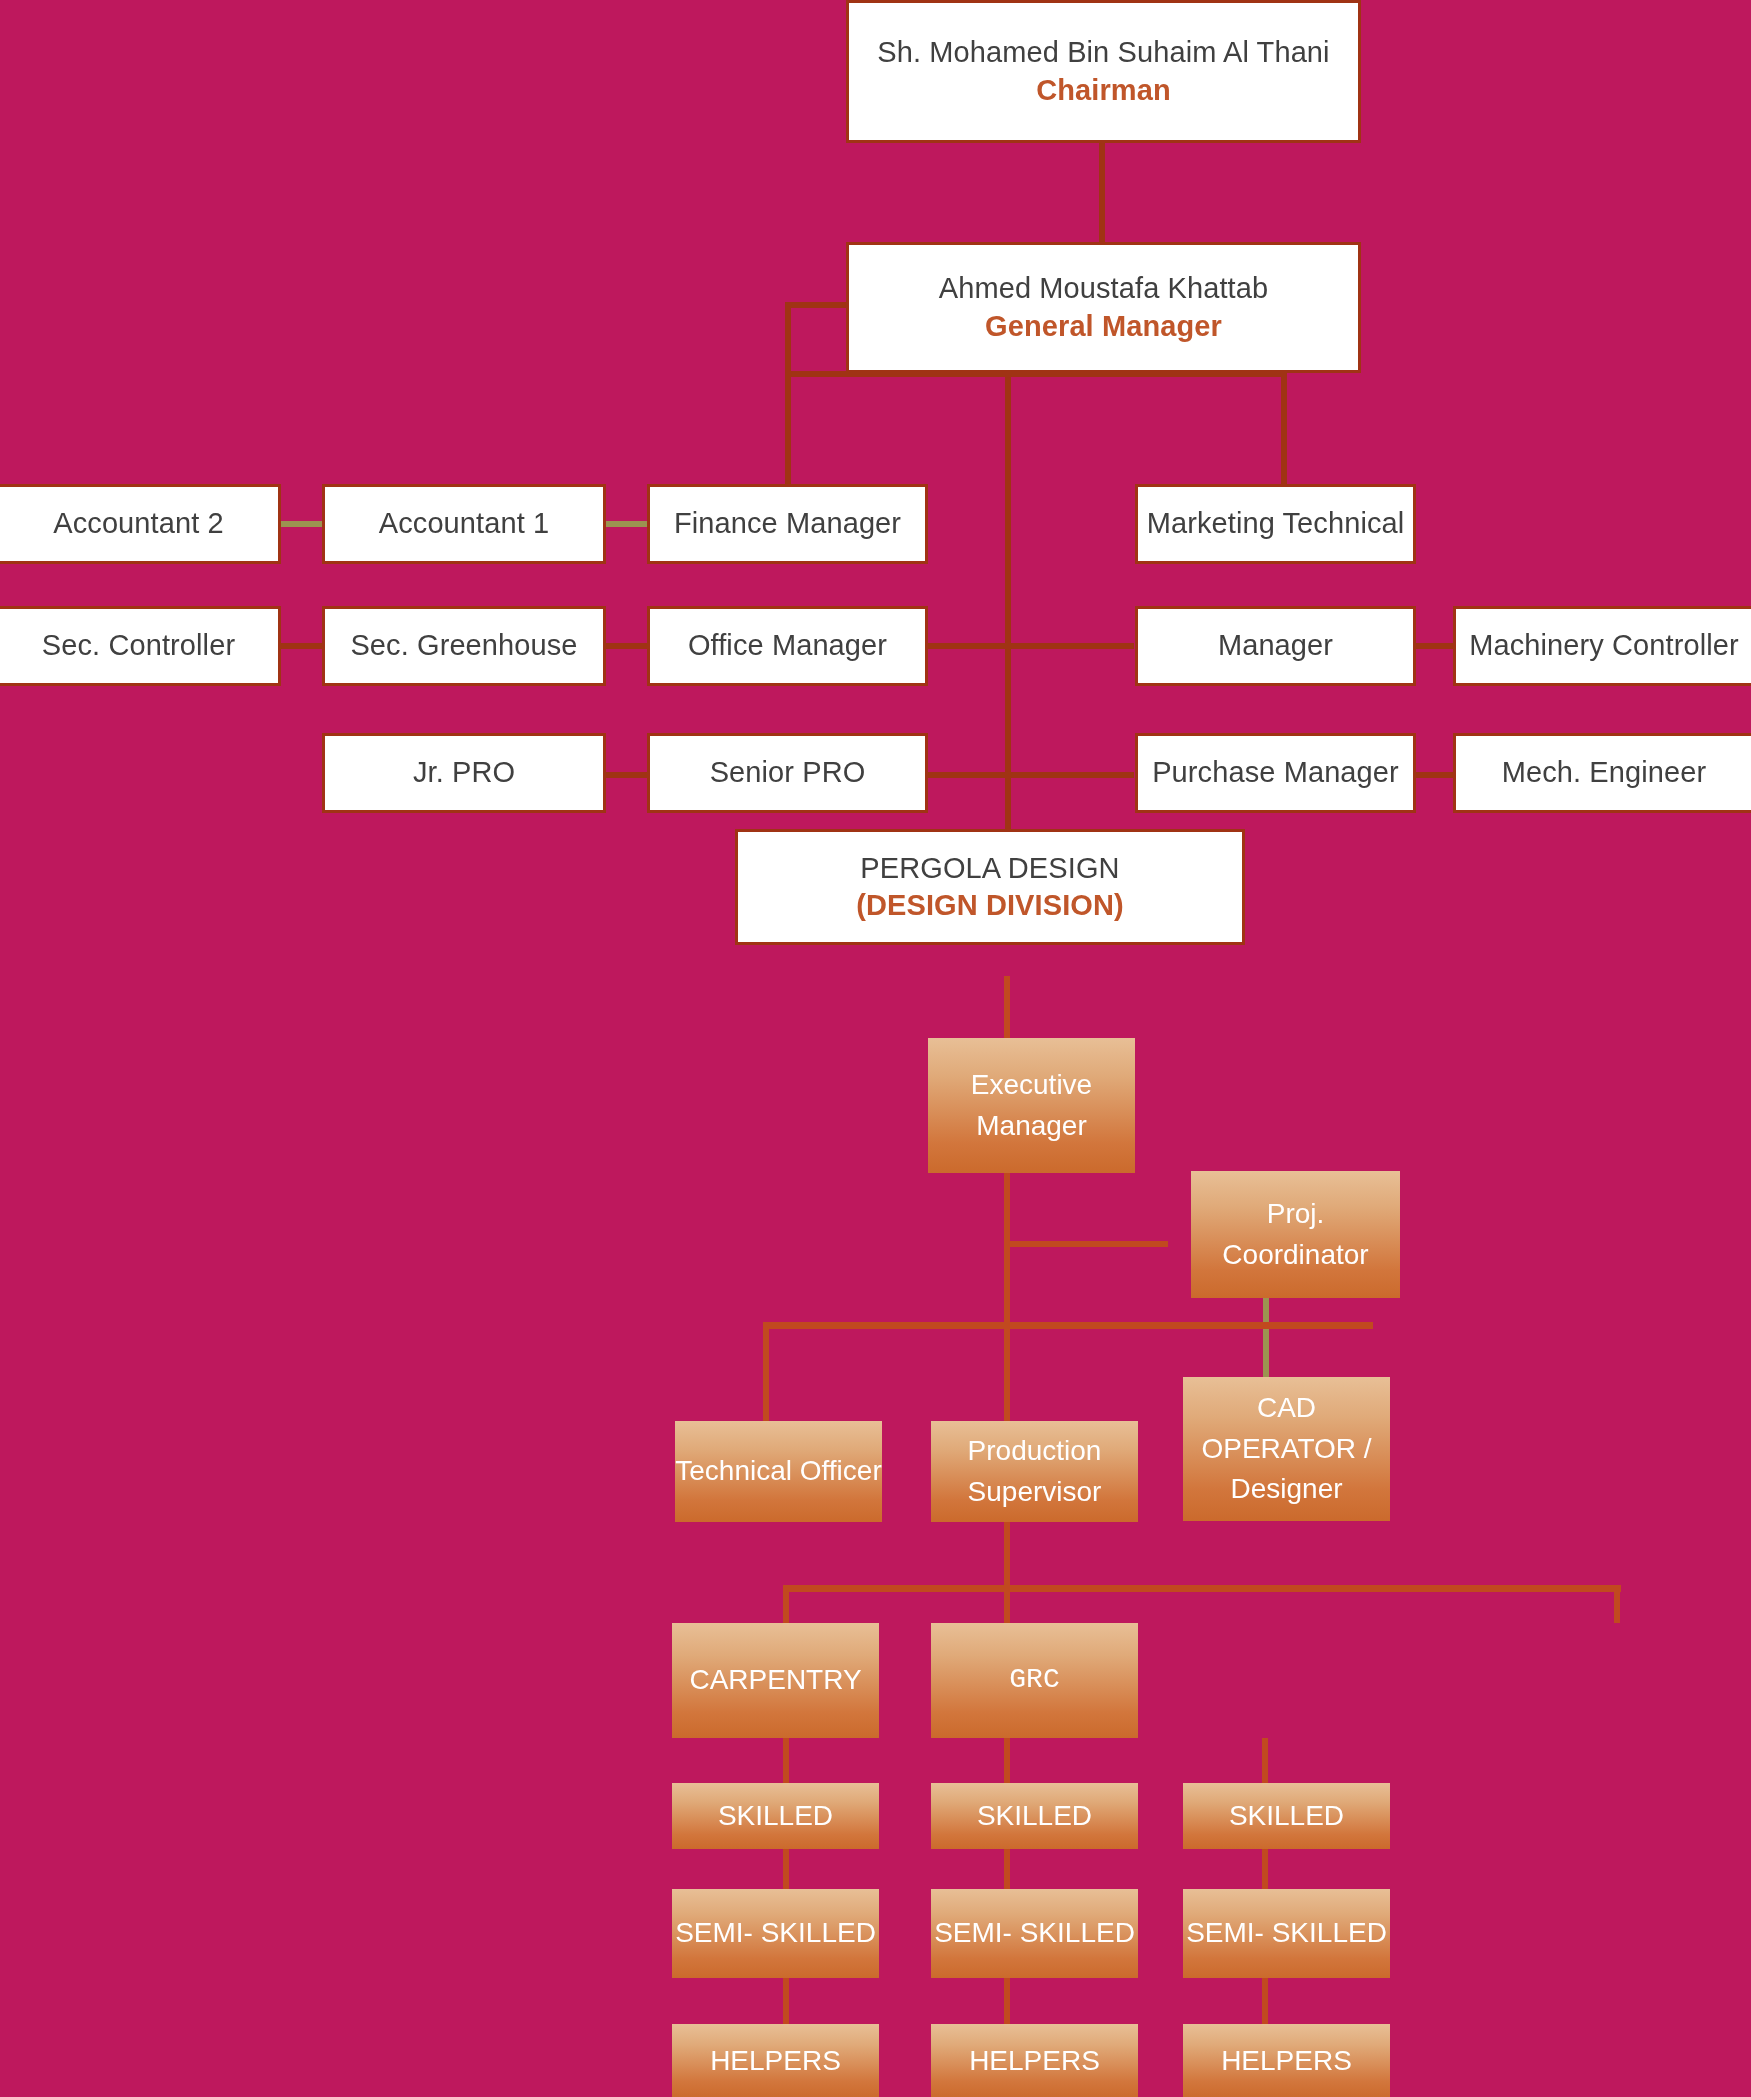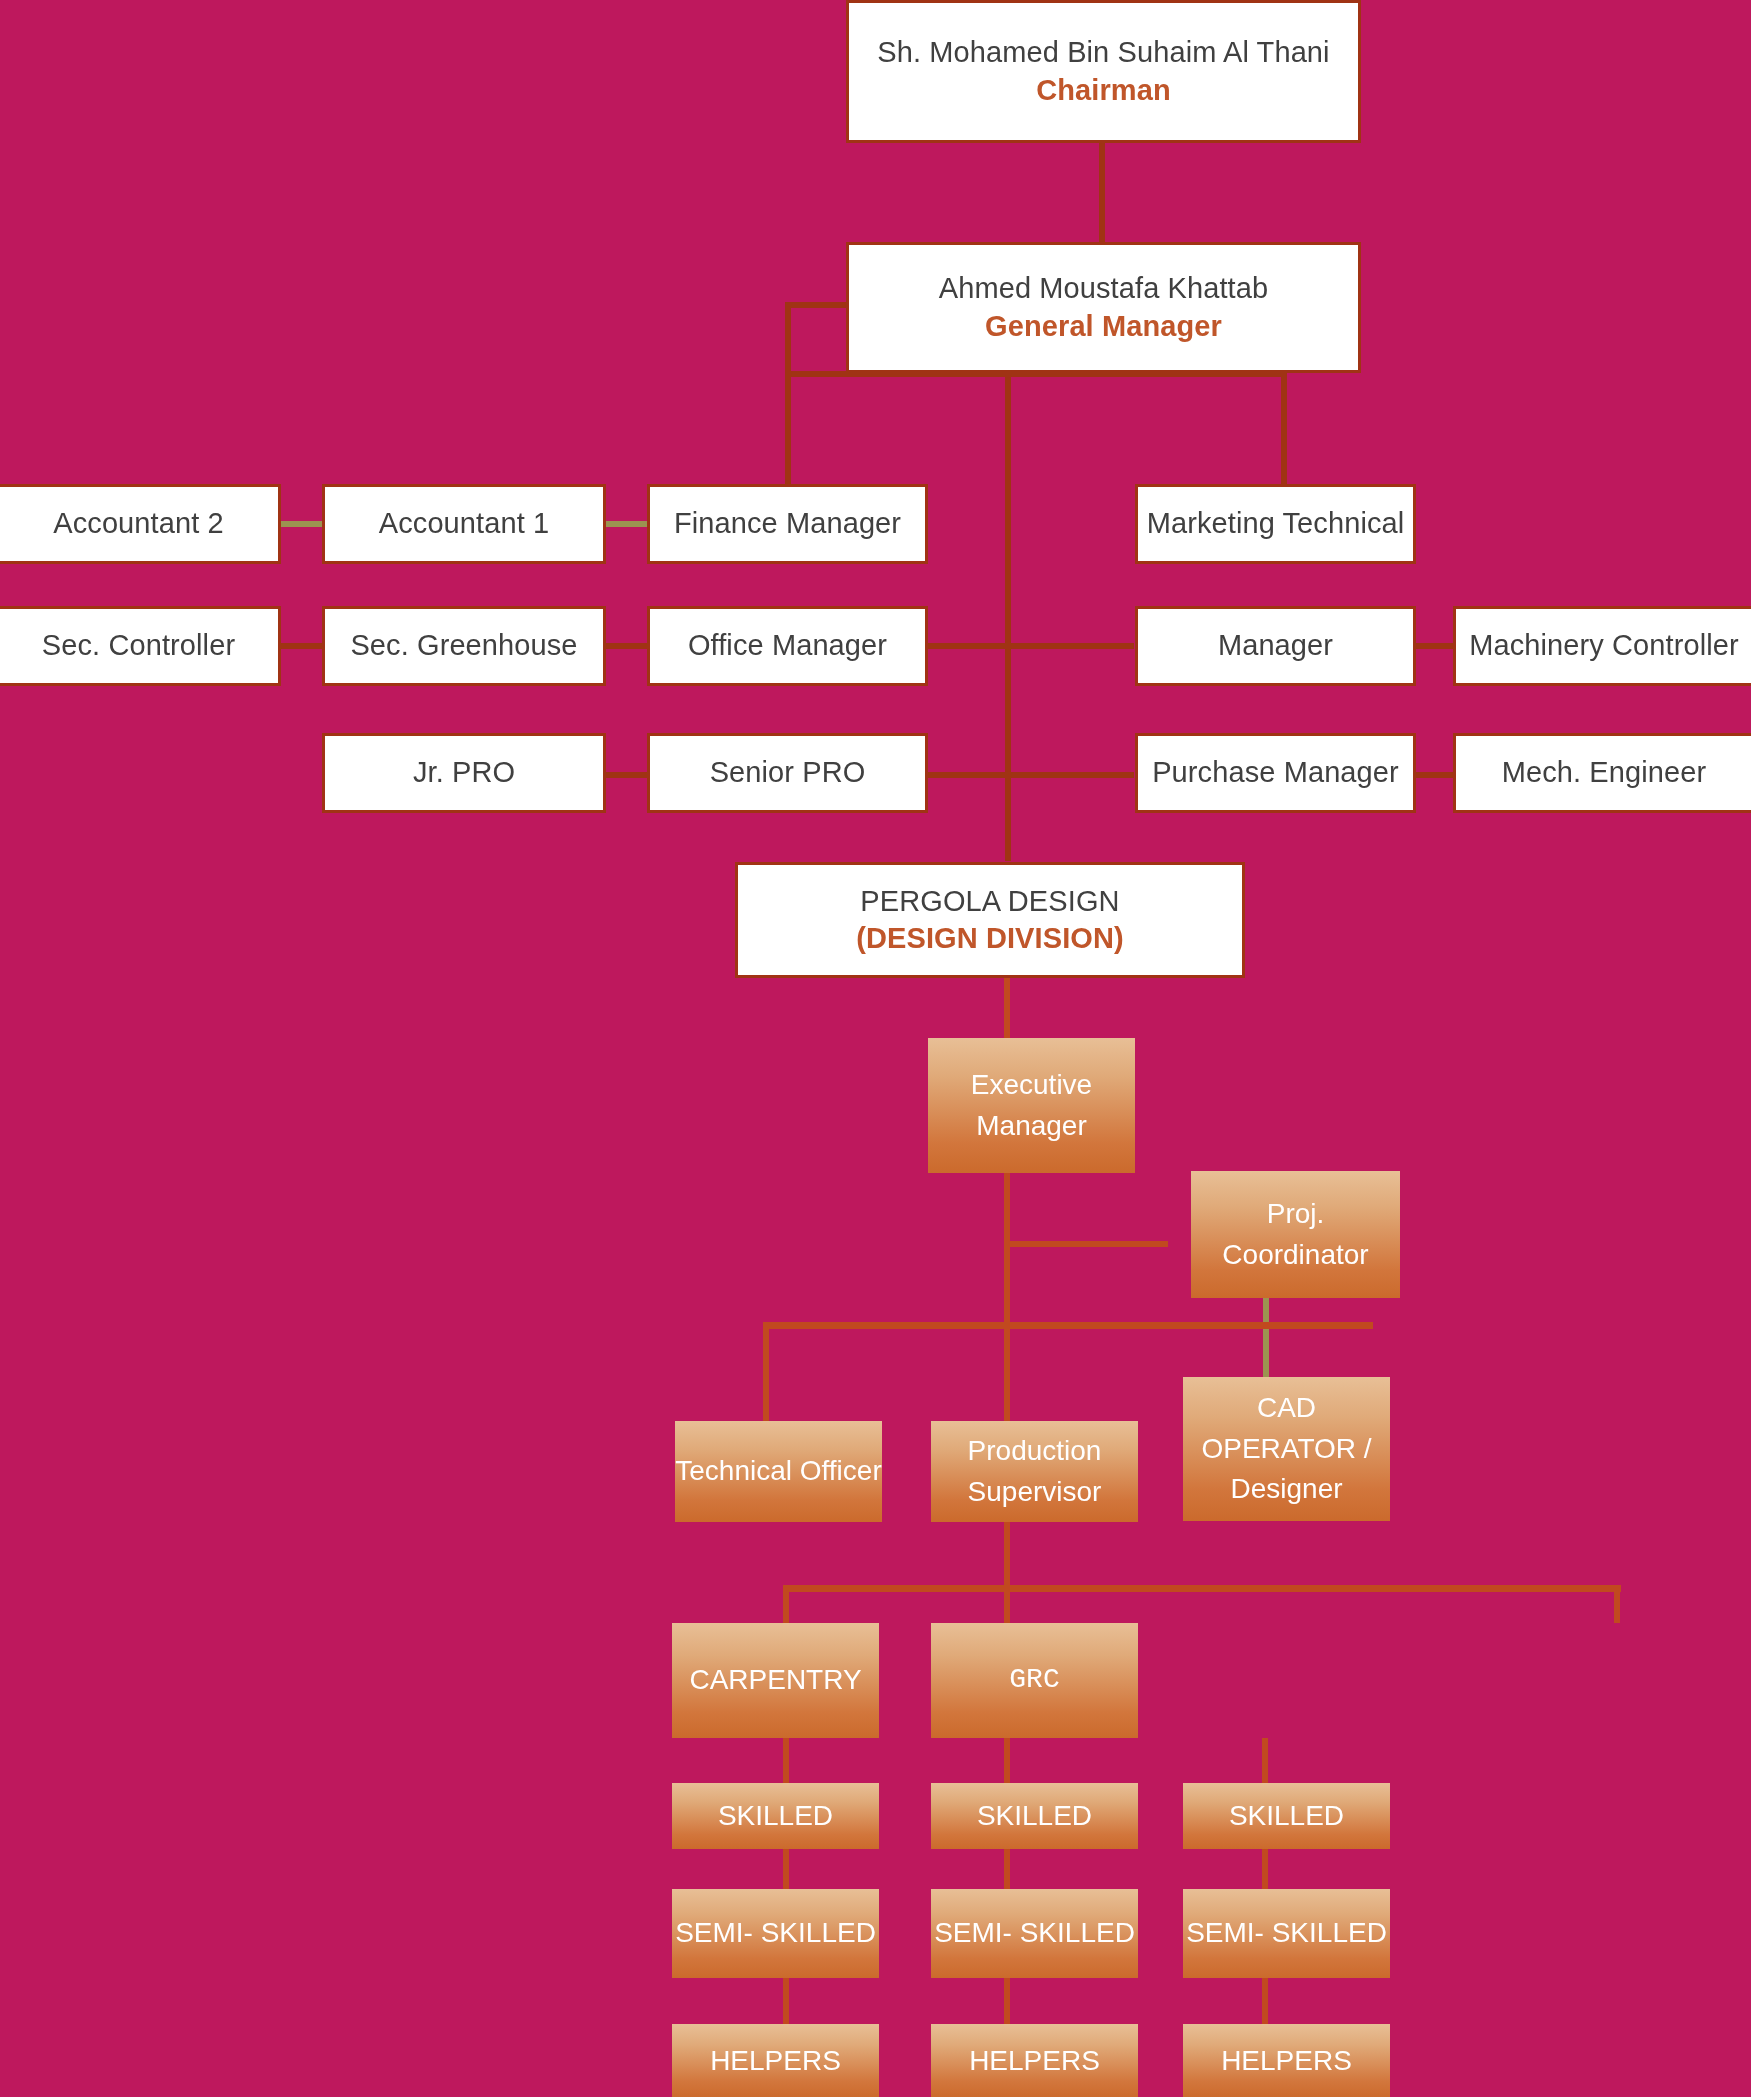--- a/index.html
+++ b/index.html
@@ -161,21 +161,21 @@
   <div class="obox" style="left:647px;top:733px;width:281px;height:80px;">
     <div>Senior PRO</div>
   </div>
   <div class="obox" style="left:1135px;top:733px;width:281px;height:80px;">
     <div>Purchase Manager</div>
   </div>
   <div class="obox" style="left:1453px;top:733px;width:302px;height:80px;">
     <div>Mech. Engineer</div>
   </div>
 
-  <div class="obox" style="left:735px;top:862px;width:510px;height:116px;justify-content:center;">
+  <div class="obox" style="left:735px;top:829px;width:510px;height:116px;justify-content:center;">
     <div>PERGOLA DESIGN</div>
     <div class="role">(DESIGN DIVISION)</div>
   </div>
 
   <div class="gbox" style="left:904px;top:1038px;width:207px;height:135px;">
     <div>Executive Manager</div>
   </div>
 
   <div class="gbox" style="left:1167px;top:1171px;width:209px;height:127px;">
     <div>Proj. Coordinator</div>

